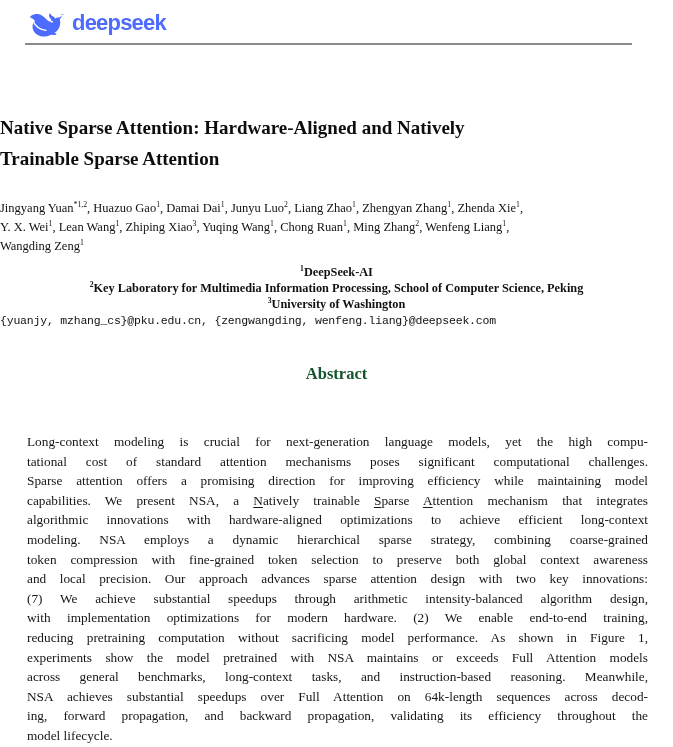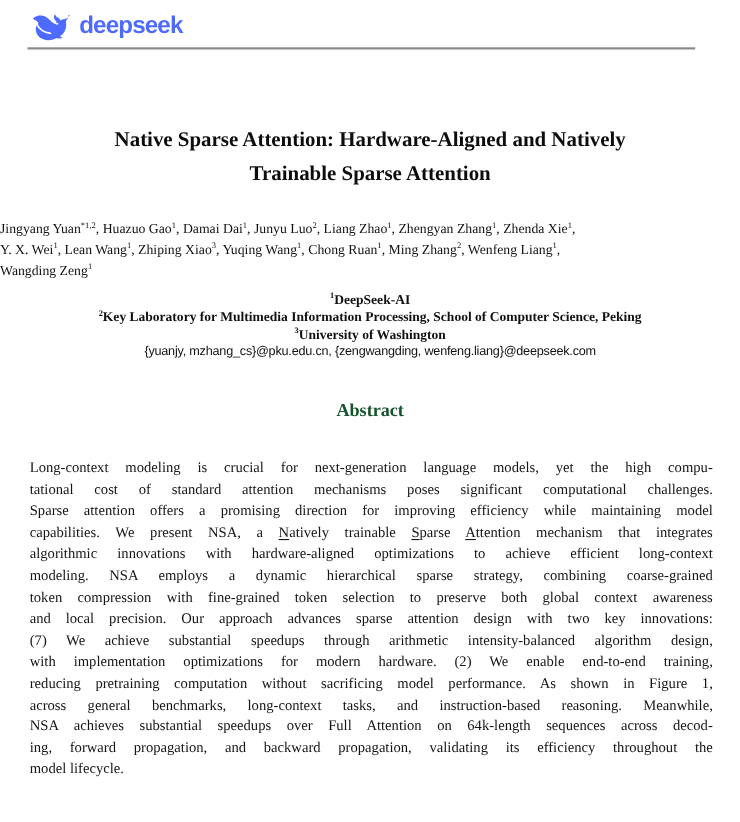--- a/index.html
+++ b/index.html
@@ -24,21 +24,20 @@
     letter-spacing: -0.8px;
     color: var(--brand, #4D6BFE);
     line-height: 1;
     padding-bottom: 4px;
   }
   .header-rule { height: 2px; background: var(--divider, #8a8a8a); margin-top: 2px; }
 
   
   .paper-title {
     margin: 67px 0 0 0;
-    text-align: center;
     font-size: 19px;
     font-weight: 700;
     line-height: 31px;
     white-space: nowrap;
     color: #0d0d0d;
   }
 
   
   .authors {
     margin-top: 25px;
@@ -54,38 +53,38 @@
     text-align: center;
     font-weight: 700;
     font-size: 12.3px;
     line-height: 16px;
     white-space: nowrap;
   }
 
   
   .emails {
     margin-top: 2px;
-    text-align: center;
-    font-family: Liberation Sans, sans-serif;
+    text-align: left;
+    font-family: Liberation Mono, monospace;
     font-size: 11.5px;
     letter-spacing: -0.2px;
     white-space: nowrap;
   }
 
   
   .abstract-heading {
     margin: 36px 0 0 0;
     text-align: center;
     font-size: 16.5px;
     font-weight: 700;
     line-height: 21px;
     color: #14532d;
   }
   .abstract {
-    margin: 32px 25px 0 27px;
+    margin: 48px 25px 0 27px;
     font-size: 13.3px;
     line-height: 19.6px;
     color: #151515;
   }
   .abs-line { text-align: justify; text-align-last: justify; }
   .abs-line.last { text-align: center; text-align-last: left; }
   .abs-line u { text-decoration: underline; text-underline-offset: 2px; }
 </style>
 </head>
 <body>
@@ -133,20 +132,21 @@
         <div class="abs-line">tational cost of standard attention mechanisms poses significant computational challenges.</div>
         <div class="abs-line">Sparse attention offers a promising direction for improving efficiency while maintaining model</div>
         <div class="abs-line">capabilities. We present NSA, a <u>N</u>atively trainable <u>S</u>parse <u>A</u>ttention mechanism that integrates</div>
         <div class="abs-line">algorithmic innovations with hardware-aligned optimizations to achieve efficient long-context</div>
         <div class="abs-line">modeling. NSA employs a dynamic hierarchical sparse strategy, combining coarse-grained</div>
         <div class="abs-line">token compression with fine-grained token selection to preserve both global context awareness</div>
         <div class="abs-line">and local precision. Our approach advances sparse attention design with two key innovations:</div>
         <div class="abs-line">(7) We achieve substantial speedups through arithmetic intensity-balanced algorithm design,</div>
         <div class="abs-line">with implementation optimizations for modern hardware. (2) We enable end-to-end training,</div>
         <div class="abs-line">reducing pretraining computation without sacrificing model performance. As shown in Figure 1,</div>
+        <div class="abs-line">experiments show the model pretrained with NSA maintains or exceeds Full Attention models</div>
         <div class="abs-line">across general benchmarks, long-context tasks, and instruction-based reasoning. Meanwhile,</div>
         <div class="abs-line">NSA achieves substantial speedups over Full Attention on 64k-length sequences across decod-</div>
         <div class="abs-line">ing, forward propagation, and backward propagation, validating its efficiency throughout the</div>
         <div class="abs-line last">model lifecycle.</div>
       </div>
   </main>
 
 </div>
 
 </body></html>

